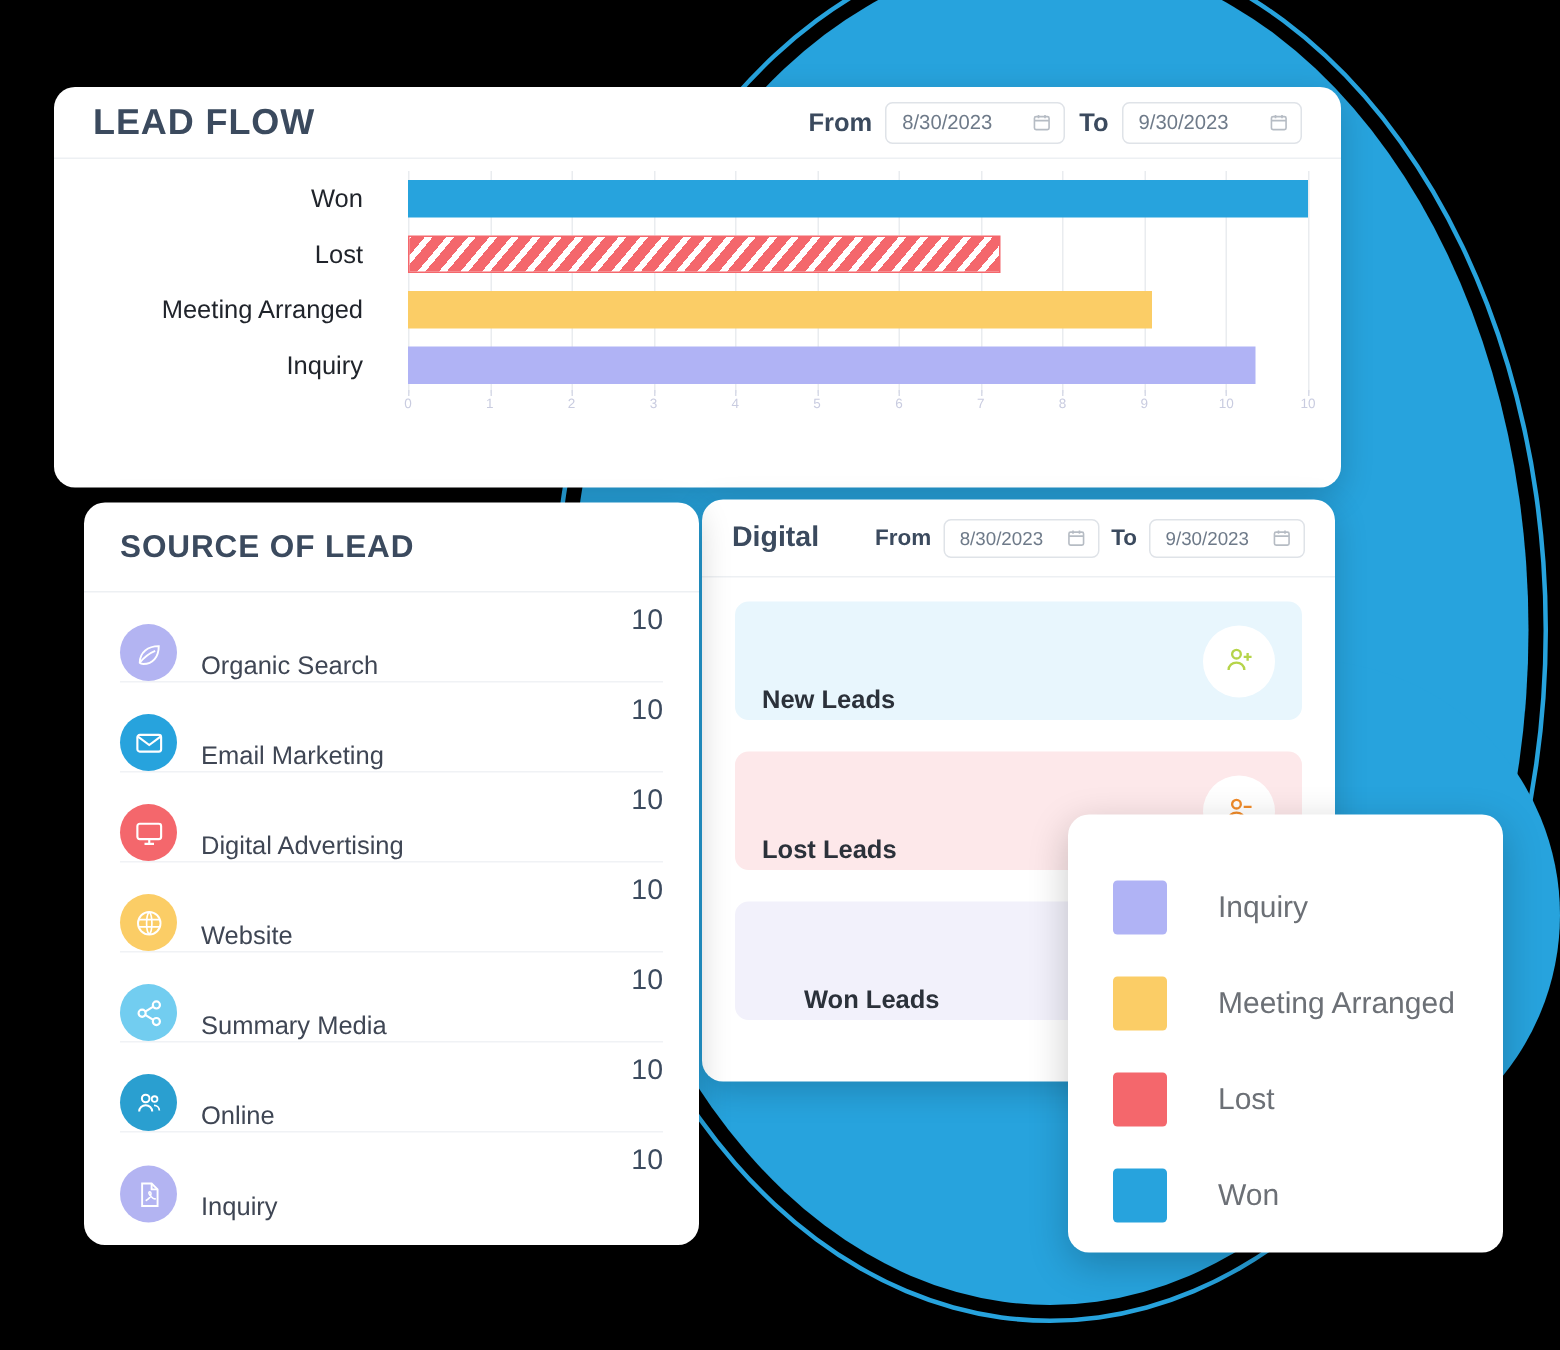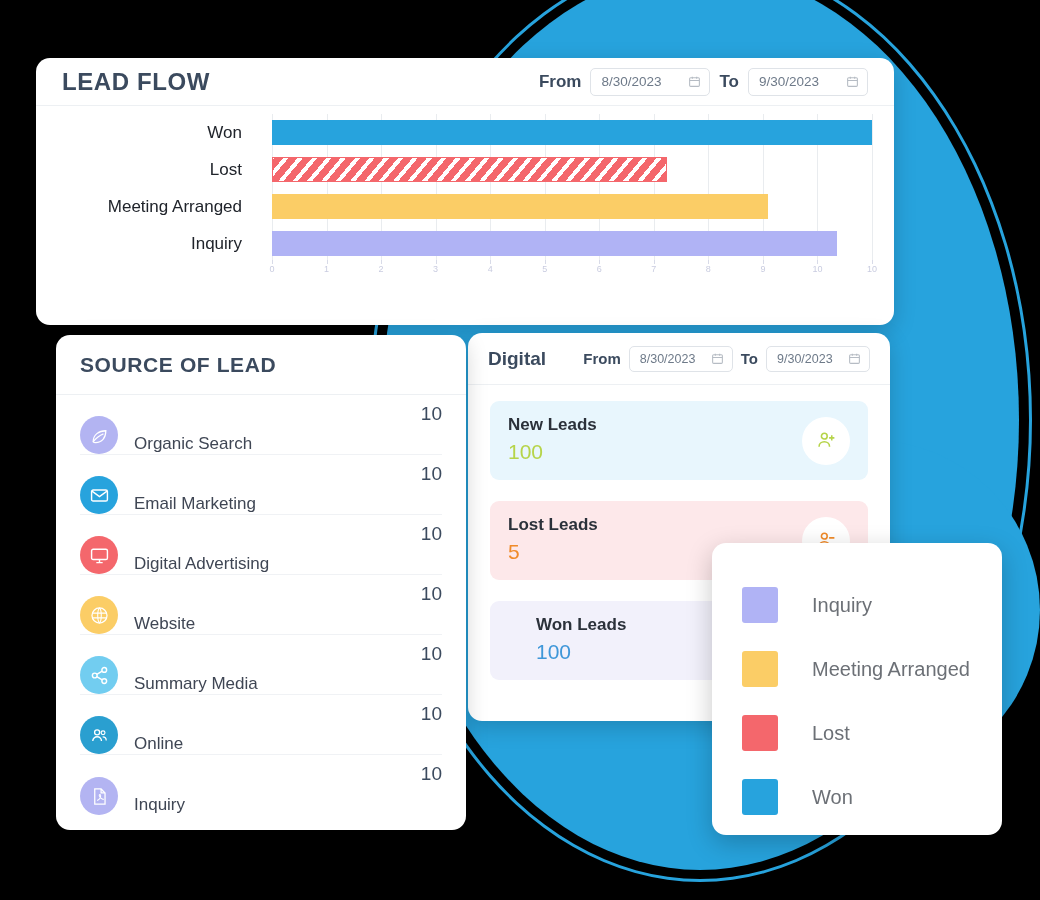--- a/index.html
+++ b/index.html
@@ -132,21 +132,21 @@
   .sm-dr .dr-field { height: 26px; min-width: 104px; }
   .sm-dr .dr-val { font-size: 12.5px; }
   .sm-body { padding: 16px 22px; display: flex; flex-direction: column; gap: 21px; }
   .sm-card {
     position: relative; height: 79px; border-radius: 9px;
     padding: 14px 18px; overflow: hidden;
   }
   .sm-card.new  { background: #e8f6fd; }
   .sm-card.lost { background: #fde8ea; }
   .sm-card.won  { background: #f2f1fb; padding-left: 46px; }
-  .sm-lab { font-size: 17px; font-weight: bold; color: #2b313a; }
+  .sm-lab { font-size: 17px; font-weight: bold; color: #2b313a; margin-top: 42px; }
   .sm-num { font-size: 21px; margin-top: 5px; }
   .sm-num.green  { color: #b6d44a; }
   .sm-num.orange { color: #f08b2a; }
   .sm-num.blue   { color: #3f97d9; }
   .sm-badge {
     position: absolute; right: 18px; top: 50%; transform: translateY(-50%);
     width: 48px; height: 48px; border-radius: 50%; background: #fff;
     display: flex; align-items: center; justify-content: center;
   }
   .sm-badge svg { width: 21px; height: 21px; }

